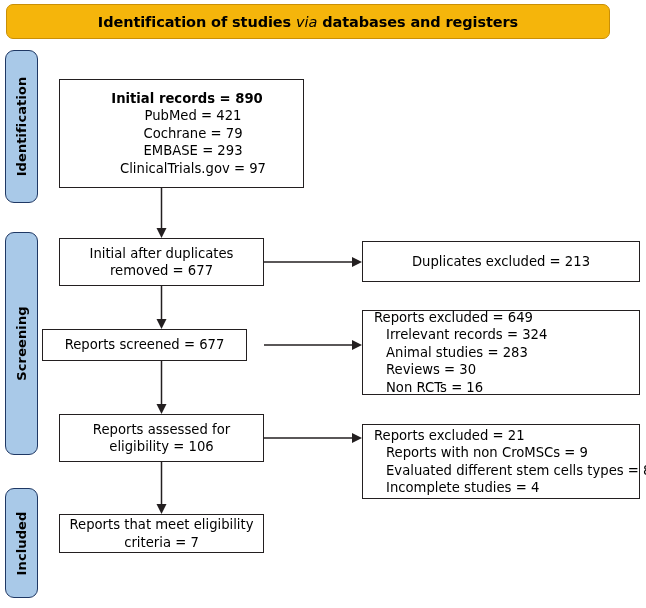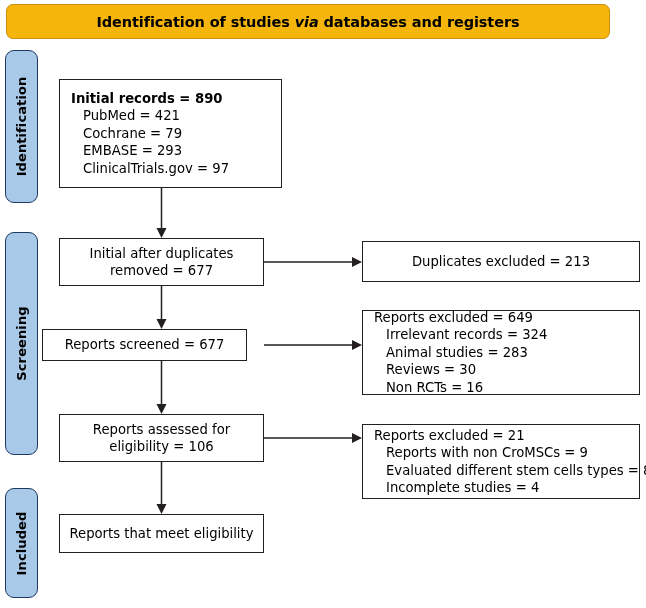--- a/index.html
+++ b/index.html
@@ -32,21 +32,21 @@
     box-sizing: border-box;
   }
   #header-banner .htext {
     font-size: 14.5px;
     font-weight: bold;
     letter-spacing: -0.1px;
     white-space: nowrap;
   }
   #header-banner .hitalic {
     font-style: italic;
-    font-weight: bold;
+    font-weight: normal;
   }
 
   
   .stage-pill {
     position: absolute;
     left: 5px;
     width: 33px;
     background: #A9C9E8;
     border: 1.6px solid #1F3864;
     border-radius: 9px;
@@ -82,21 +82,21 @@
     line-height: 17.5px;
     white-space: nowrap;
   }
   .flow-box.centered .line { text-align: center; }
   .flow-box.lefted { padding-left: 11px; }
   .flow-box.lefted .line { text-align: left; }
   .line.bold { font-weight: bold; }
   .line.indent { padding-left: 12px; }
 
   
-  #box-initial-records   { left: 59px; top: 79px;  width: 223px; height: 109px; }
+  #box-initial-records   { left: 59px; top: 79px;  width: 245px; height: 109px; align-items: center; }
   #box-after-duplicates  { left: 59px; top: 238px; width: 205px; height: 48px;  }
   #box-reports-screened  { left: 42px; top: 329px; width: 205px; height: 32px;  }
   #box-reports-assessed  { left: 59px; top: 414px; width: 205px; height: 48px;  }
   #box-meets-criteria    { left: 59px; top: 514px; width: 205px; height: 39px;  }
 
   
   #box-duplicates-excluded { left: 362px; top: 241px; width: 278px; height: 41px; }
   #box-reports-excluded-1  { left: 362px; top: 310px; width: 278px; height: 85px; }
   #box-reports-excluded-2  { left: 362px; top: 424px; width: 278px; height: 75px; }
 
@@ -170,20 +170,21 @@
   <div class="line">Reports screened = 677</div>
 </div>
 
 <div class="flow-box centered" id="box-reports-assessed">
   <div class="line">Reports assessed for</div>
   <div class="line">eligibility = 106</div>
 </div>
 
 <div class="flow-box centered" id="box-meets-criteria">
   <div class="line">Reports that meet eligibility</div>
+  <div class="line">criteria = 7</div>
 </div>
 
 <div class="flow-box centered" id="box-duplicates-excluded">
   <div class="line">Duplicates excluded = 213</div>
 </div>
 
 <div class="flow-box lefted" id="box-reports-excluded-1">
   <div class="line">Reports excluded = 649</div>
   <div class="line indent">Irrelevant records = 324</div>
   <div class="line indent">Animal studies = 283</div>

